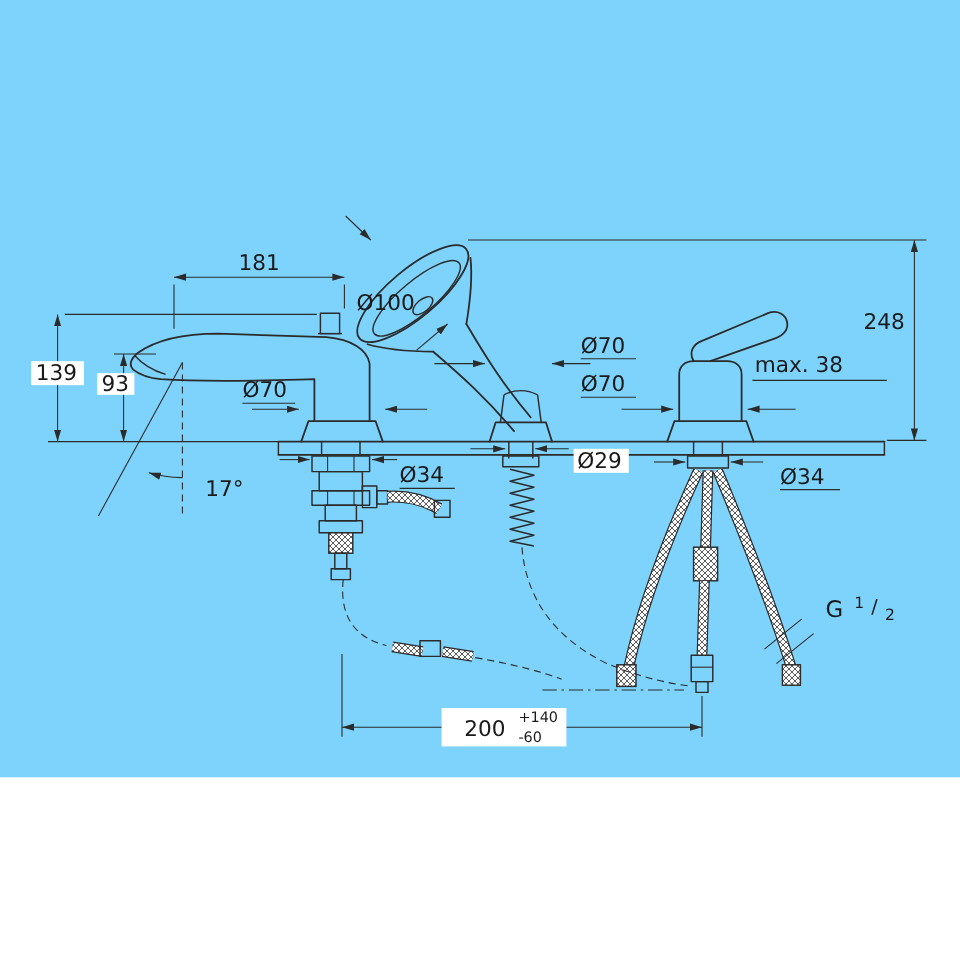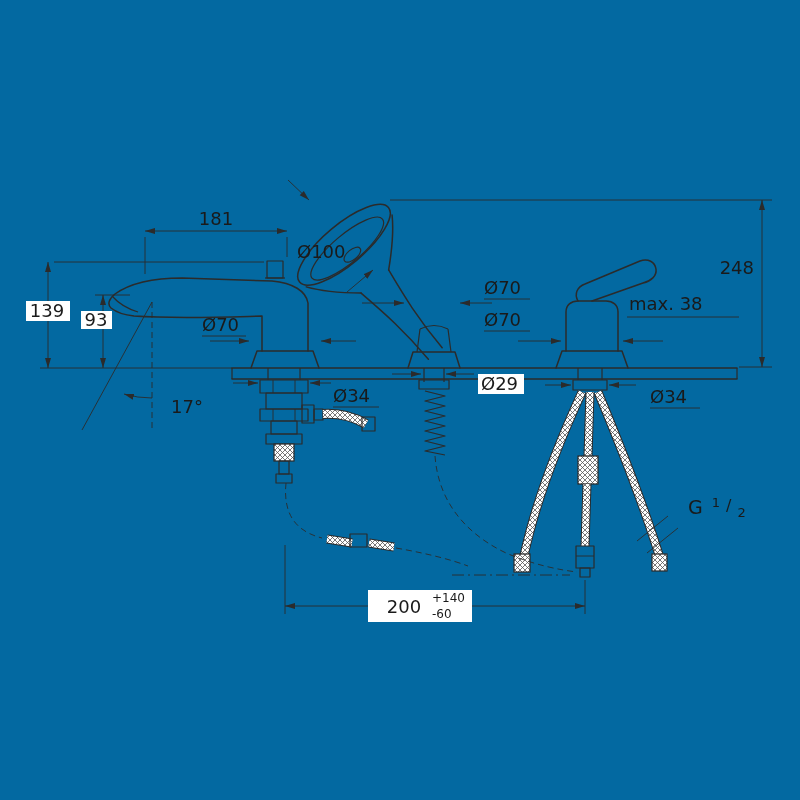--- a/index.html
+++ b/index.html
@@ -1,16 +1,16 @@
 <!DOCTYPE html>
 <html><head>
 <meta charset="utf-8">
 <style>
   html,body{margin:0;padding:0;background:#fff;}
-  .canvas{position:relative;width:800px;height:800px;background:#0369a1;overflow:hidden;}
+  .canvas{position:relative;width:800px;height:648px;background:#7dd3fc;overflow:hidden;}
   svg text{font-family:"DejaVu Sans","Liberation Sans",sans-serif;fill:#1a1a1a;}
   text.d{font-size:18px;}
   text.s{font-size:12px;}
   .ol{fill:none;stroke:#2b2b2b;stroke-width:1.5;stroke-linejoin:round;stroke-linecap:round;}
   .ol2{fill:none;stroke:#2b2b2b;stroke-width:1.2;stroke-linejoin:round;}
   .dim{fill:none;stroke:#2b2b2b;stroke-width:0.9;}
   .dash{stroke-dasharray:6 4;}
   .dashdot{stroke-dasharray:12 4 2 4;}
   .bg{fill:#ffffff;stroke:none;}
 </style>

